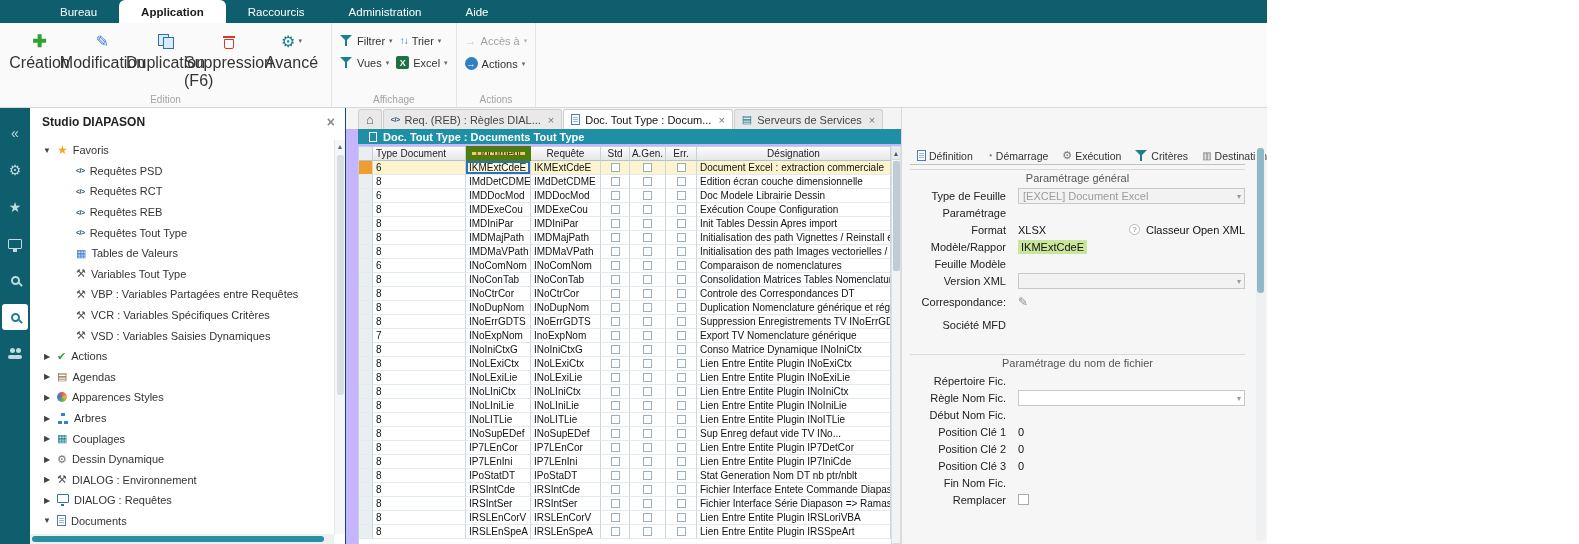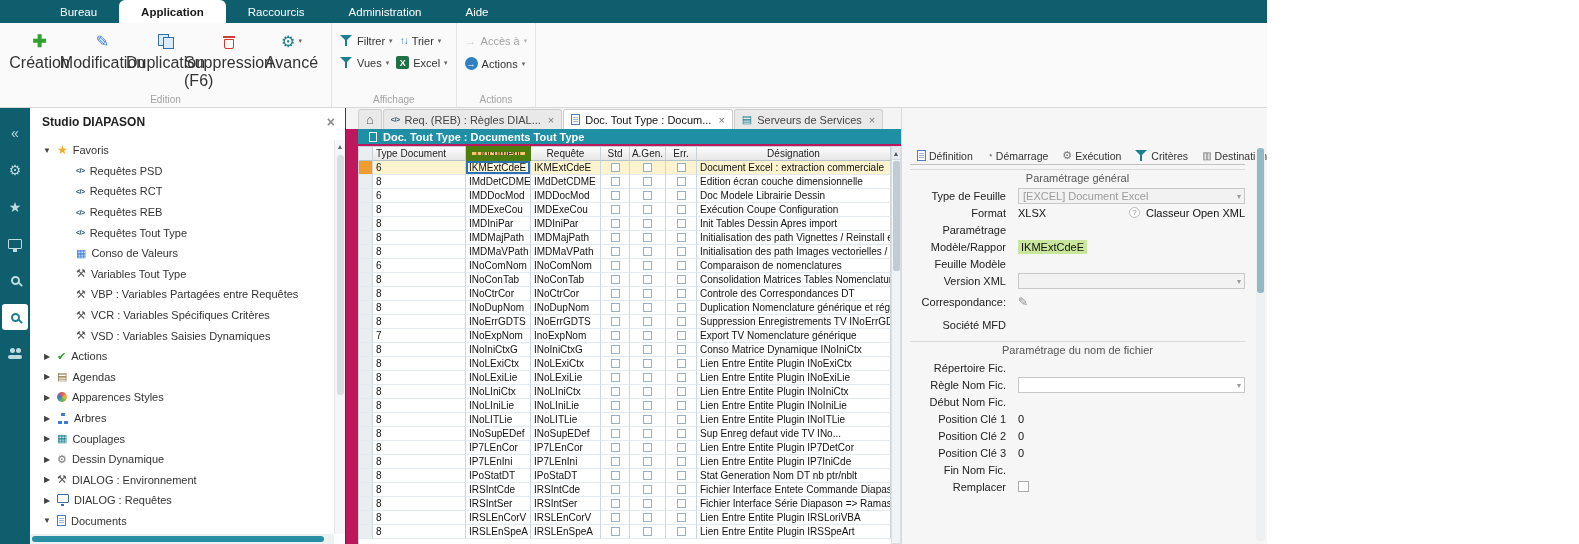--- a/index.html
+++ b/index.html
@@ -1,17 +1,17 @@
 <!DOCTYPE html>
 <html><head>
 <meta charset="utf-8">
 <style>
 *{margin:0;padding:0;box-sizing:border-box}
 body{font-family:"Liberation Sans",sans-serif;background:#fff}
-.screen{position:relative;width:1267px;height:544px;overflow:hidden;background:#be185d;font-size:11px;color:#222}
+.screen{position:relative;width:1267px;height:544px;overflow:hidden;background:#c4b5fd;font-size:11px;color:#222}
 
 
 .menubar{position:absolute;top:0;left:0;right:0;height:23px;background:#0e5e6e;display:flex;align-items:stretch;padding-left:38px}
 .menu-item{color:#fff;font-size:11.5px;display:flex;align-items:center;padding:0 22px;cursor:default}
 .menu-item.active{background:#fff;color:#1a1a1a;border-radius:6px 6px 0 0;font-weight:bold}
 
 
 .ribbon{position:absolute;top:23px;left:0;right:0;height:85px;background:#fafafa;border-bottom:1px solid #d8d8d8;display:flex}
 .rgroup{position:relative;display:flex;flex-direction:column;border-right:1px solid #e4e4e4;padding:0 8px}
 .rgroup-label{position:absolute;bottom:2px;left:0;right:0;text-align:center;color:#a3a3a3;font-size:10px}
@@ -141,21 +141,21 @@
 .select .val{color:#9b9b9b;white-space:nowrap;overflow:hidden}
 .w400{width:398px}
 .w237{width:237px}
 .fvalue{font-size:11px;color:#111;white-space:nowrap}
 .wfmt{width:146px}
 .ml6{margin-left:6px}
 .mlq1{margin-left:265px}
 .mlq2{margin-left:411px}
 .mt4{margin-top:4px}
 .mt6{margin-top:6px}
-.mt8{margin-top:8px}
+.mt8{margin-top:21px}
 .greenbox{width:78px;height:14px;background:#c9e69c;font-size:11px;line-height:14px;padding:0 3px;color:#111}
 .qbadge{display:inline-flex;width:11px;height:11px;border-radius:50%;border:1px solid #bbb;color:#888;font-size:8px;align-items:center;justify-content:center;background:#fff;flex:none}
 .qbadge::before{content:"?"}
 .fcheck{width:11px;height:11px;border:1px solid #ababab;background:#fff;flex:none}
 .pen{color:#8a8a8a;font-size:12px}
 .right-vscroll{position:absolute;top:40px;right:2px;width:9px;bottom:3px;background:#eef0f1;border-radius:4px}
 .right-vscroll .thumb{position:absolute;top:0;left:1px;width:7px;height:145px;background:#8fb9c4;border-radius:3px}
 </style>
 </head>
 <body>
@@ -308,21 +308,21 @@
           <span>Requêtes REB</span>
         </div>
         <div class="tree-item depth1">
           <span class="tree-arrow"></span>
           <span class="icon ic-code">&lt;/&gt;</span>
           <span>Requêtes Tout Type</span>
         </div>
         <div class="tree-item depth1">
           <span class="tree-arrow"></span>
           <span class="icon ic-table">▦</span>
-          <span>Conso de Valeurs</span>
+          <span>Tables de Valeurs</span>
         </div>
         <div class="tree-item depth1">
           <span class="tree-arrow"></span>
           <span class="icon ic-tools">⚒</span>
           <span>Variables Tout Type</span>
         </div>
         <div class="tree-item depth1">
           <span class="tree-arrow"></span>
           <span class="icon ic-tools">⚒</span>
           <span>VBP : Variables Partagées entre Requêtes</span>
@@ -907,31 +907,31 @@
       <div class="fsection">Paramétrage général</div>
 
       <div class="frow">
         <span class="flabel">Type de Feuille</span>
         <div class="select w400 gray">
           <span class="val">[EXCEL] Document Excel</span>
         </div>
       </div>
 
       <div class="frow">
+        <span class="flabel">Paramétrage</span>
+      </div>
+
+      <div class="frow">
         <span class="flabel">Format</span>
         <span class="fvalue wfmt">XLSX</span>
         <span class="qbadge"></span>
         <span class="fvalue ml6">Classeur Open XML</span>
       </div>
 
       <div class="frow">
-        <span class="flabel">Paramétrage</span>
-      </div>
-
-      <div class="frow">
         <span class="flabel">Modèle/Rappor</span>
         <span class="greenbox">IKMExtCdeE</span>
         <span class="qbadge mlq1"></span>
       </div>
 
       <div class="frow">
         <span class="flabel">Feuille Modèle</span>
         <span class="qbadge mlq2"></span>
       </div>
 

